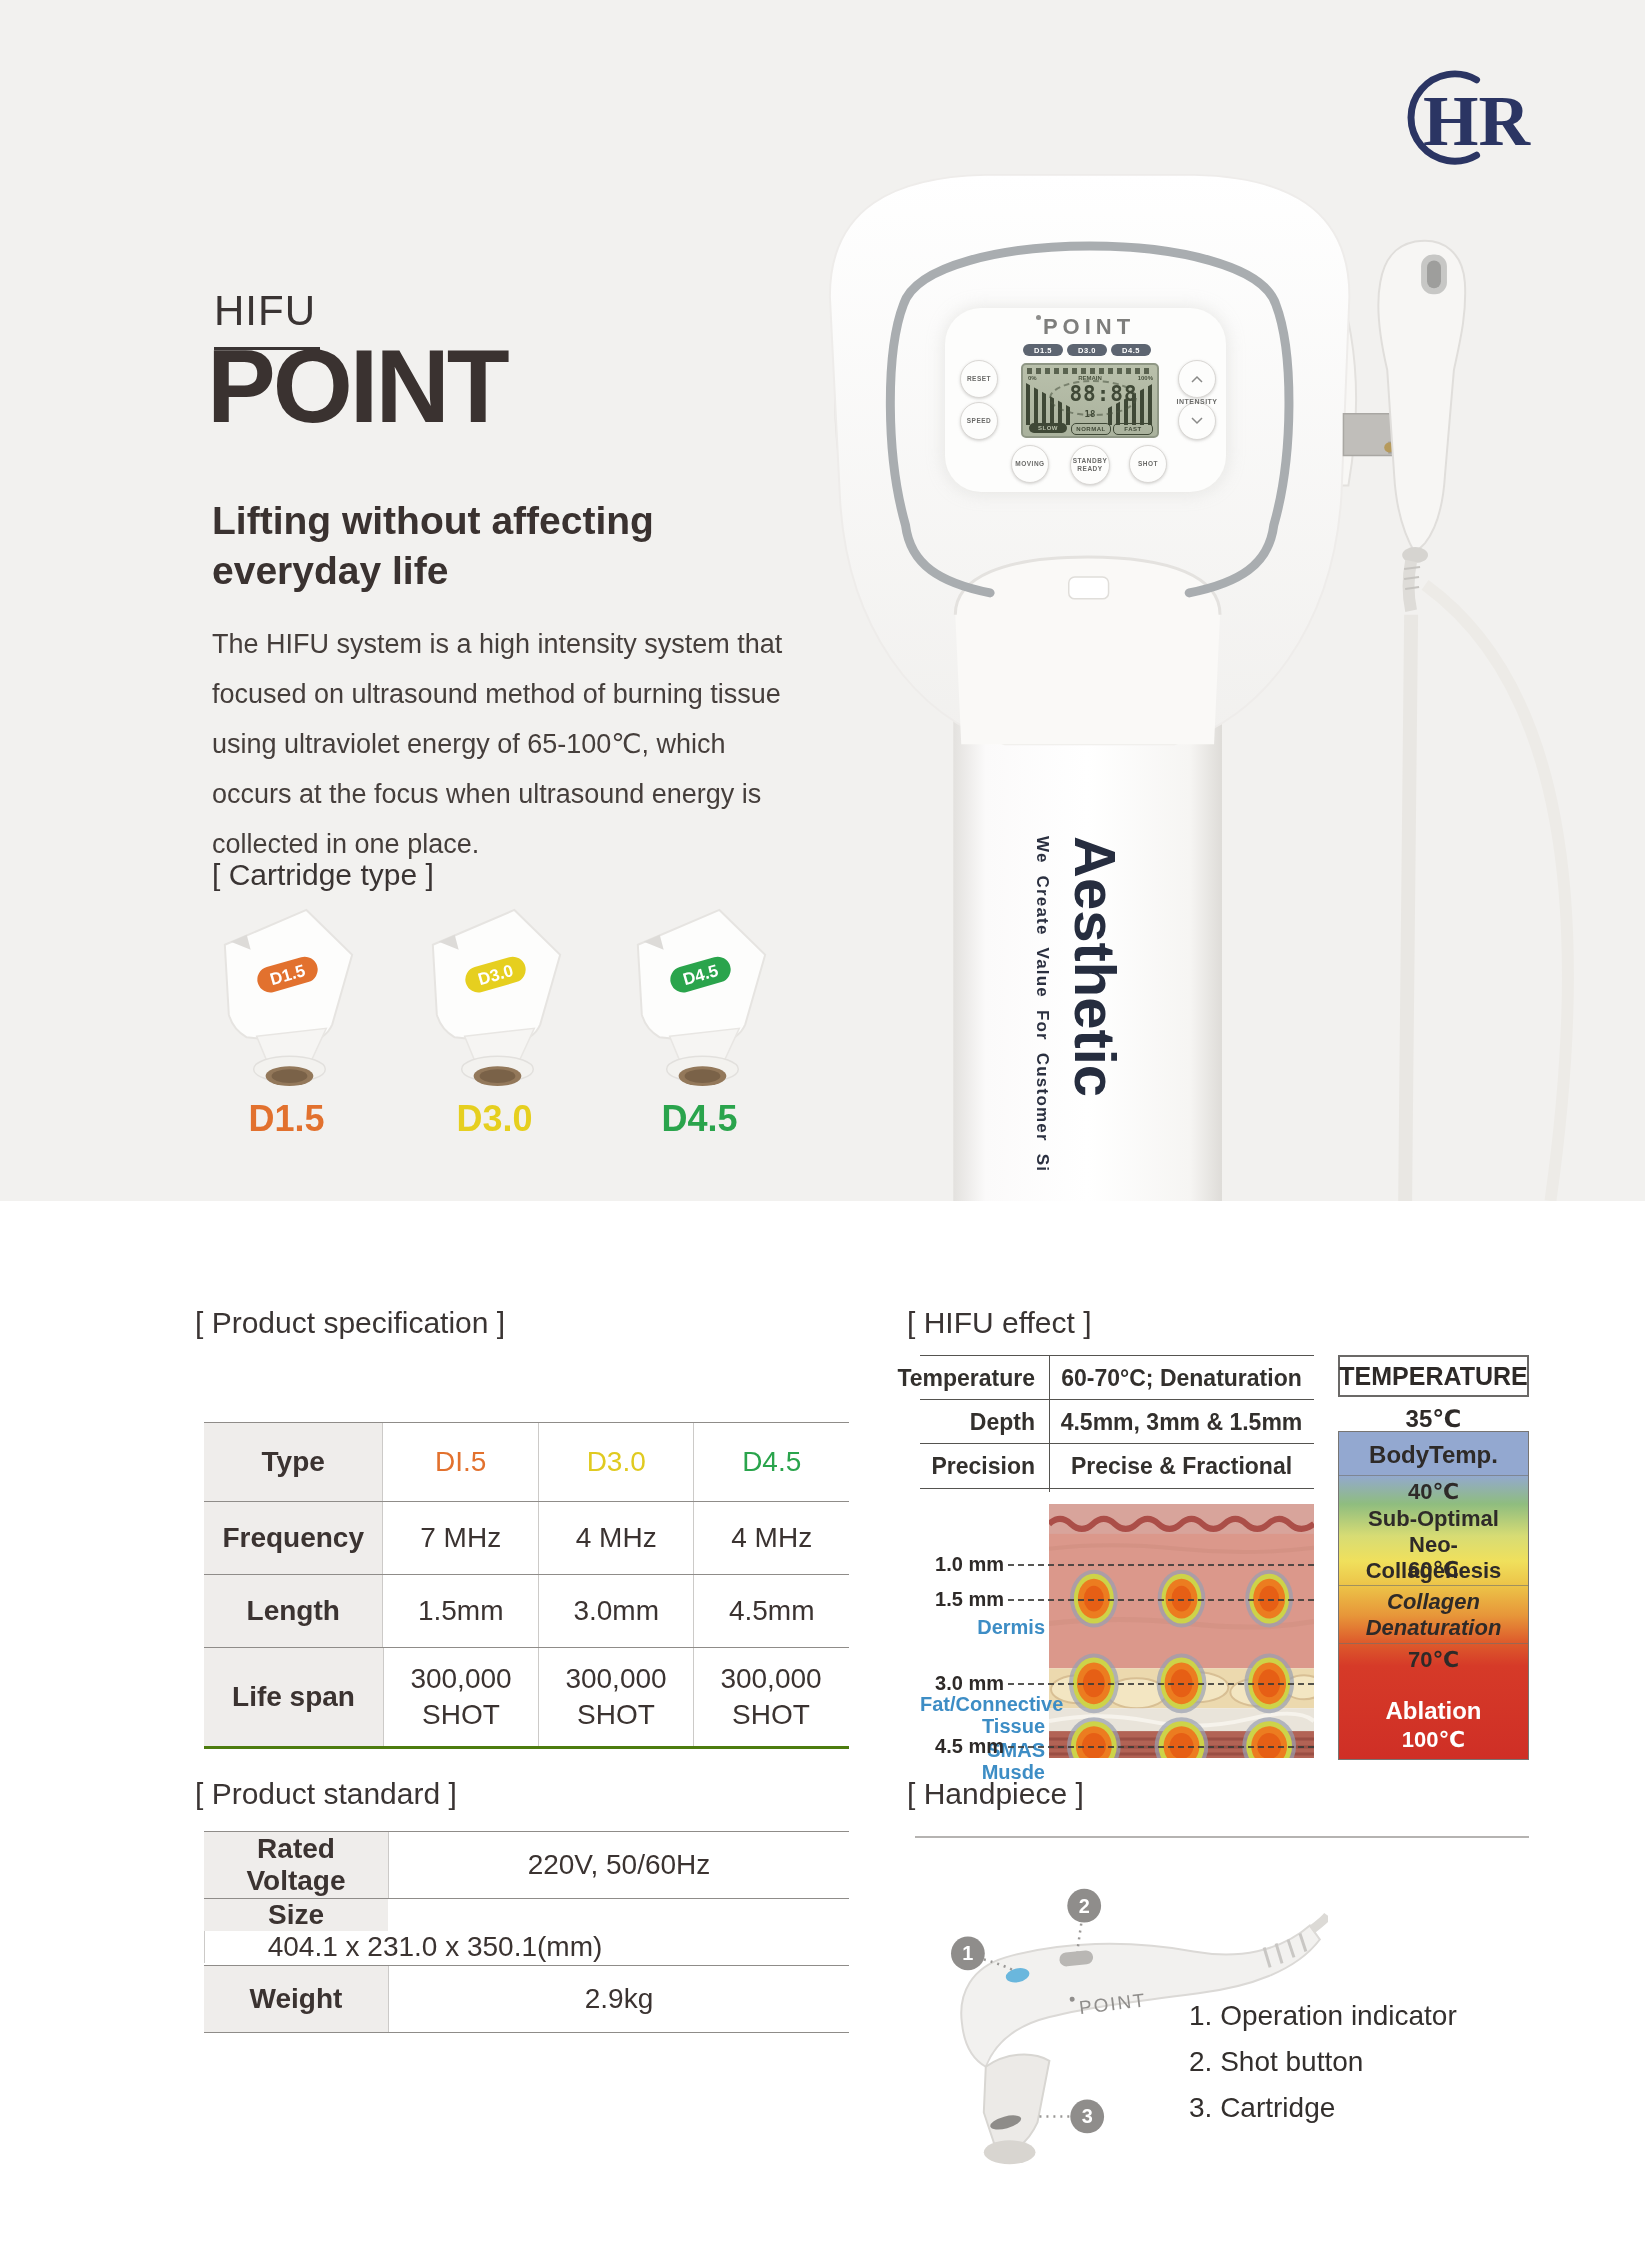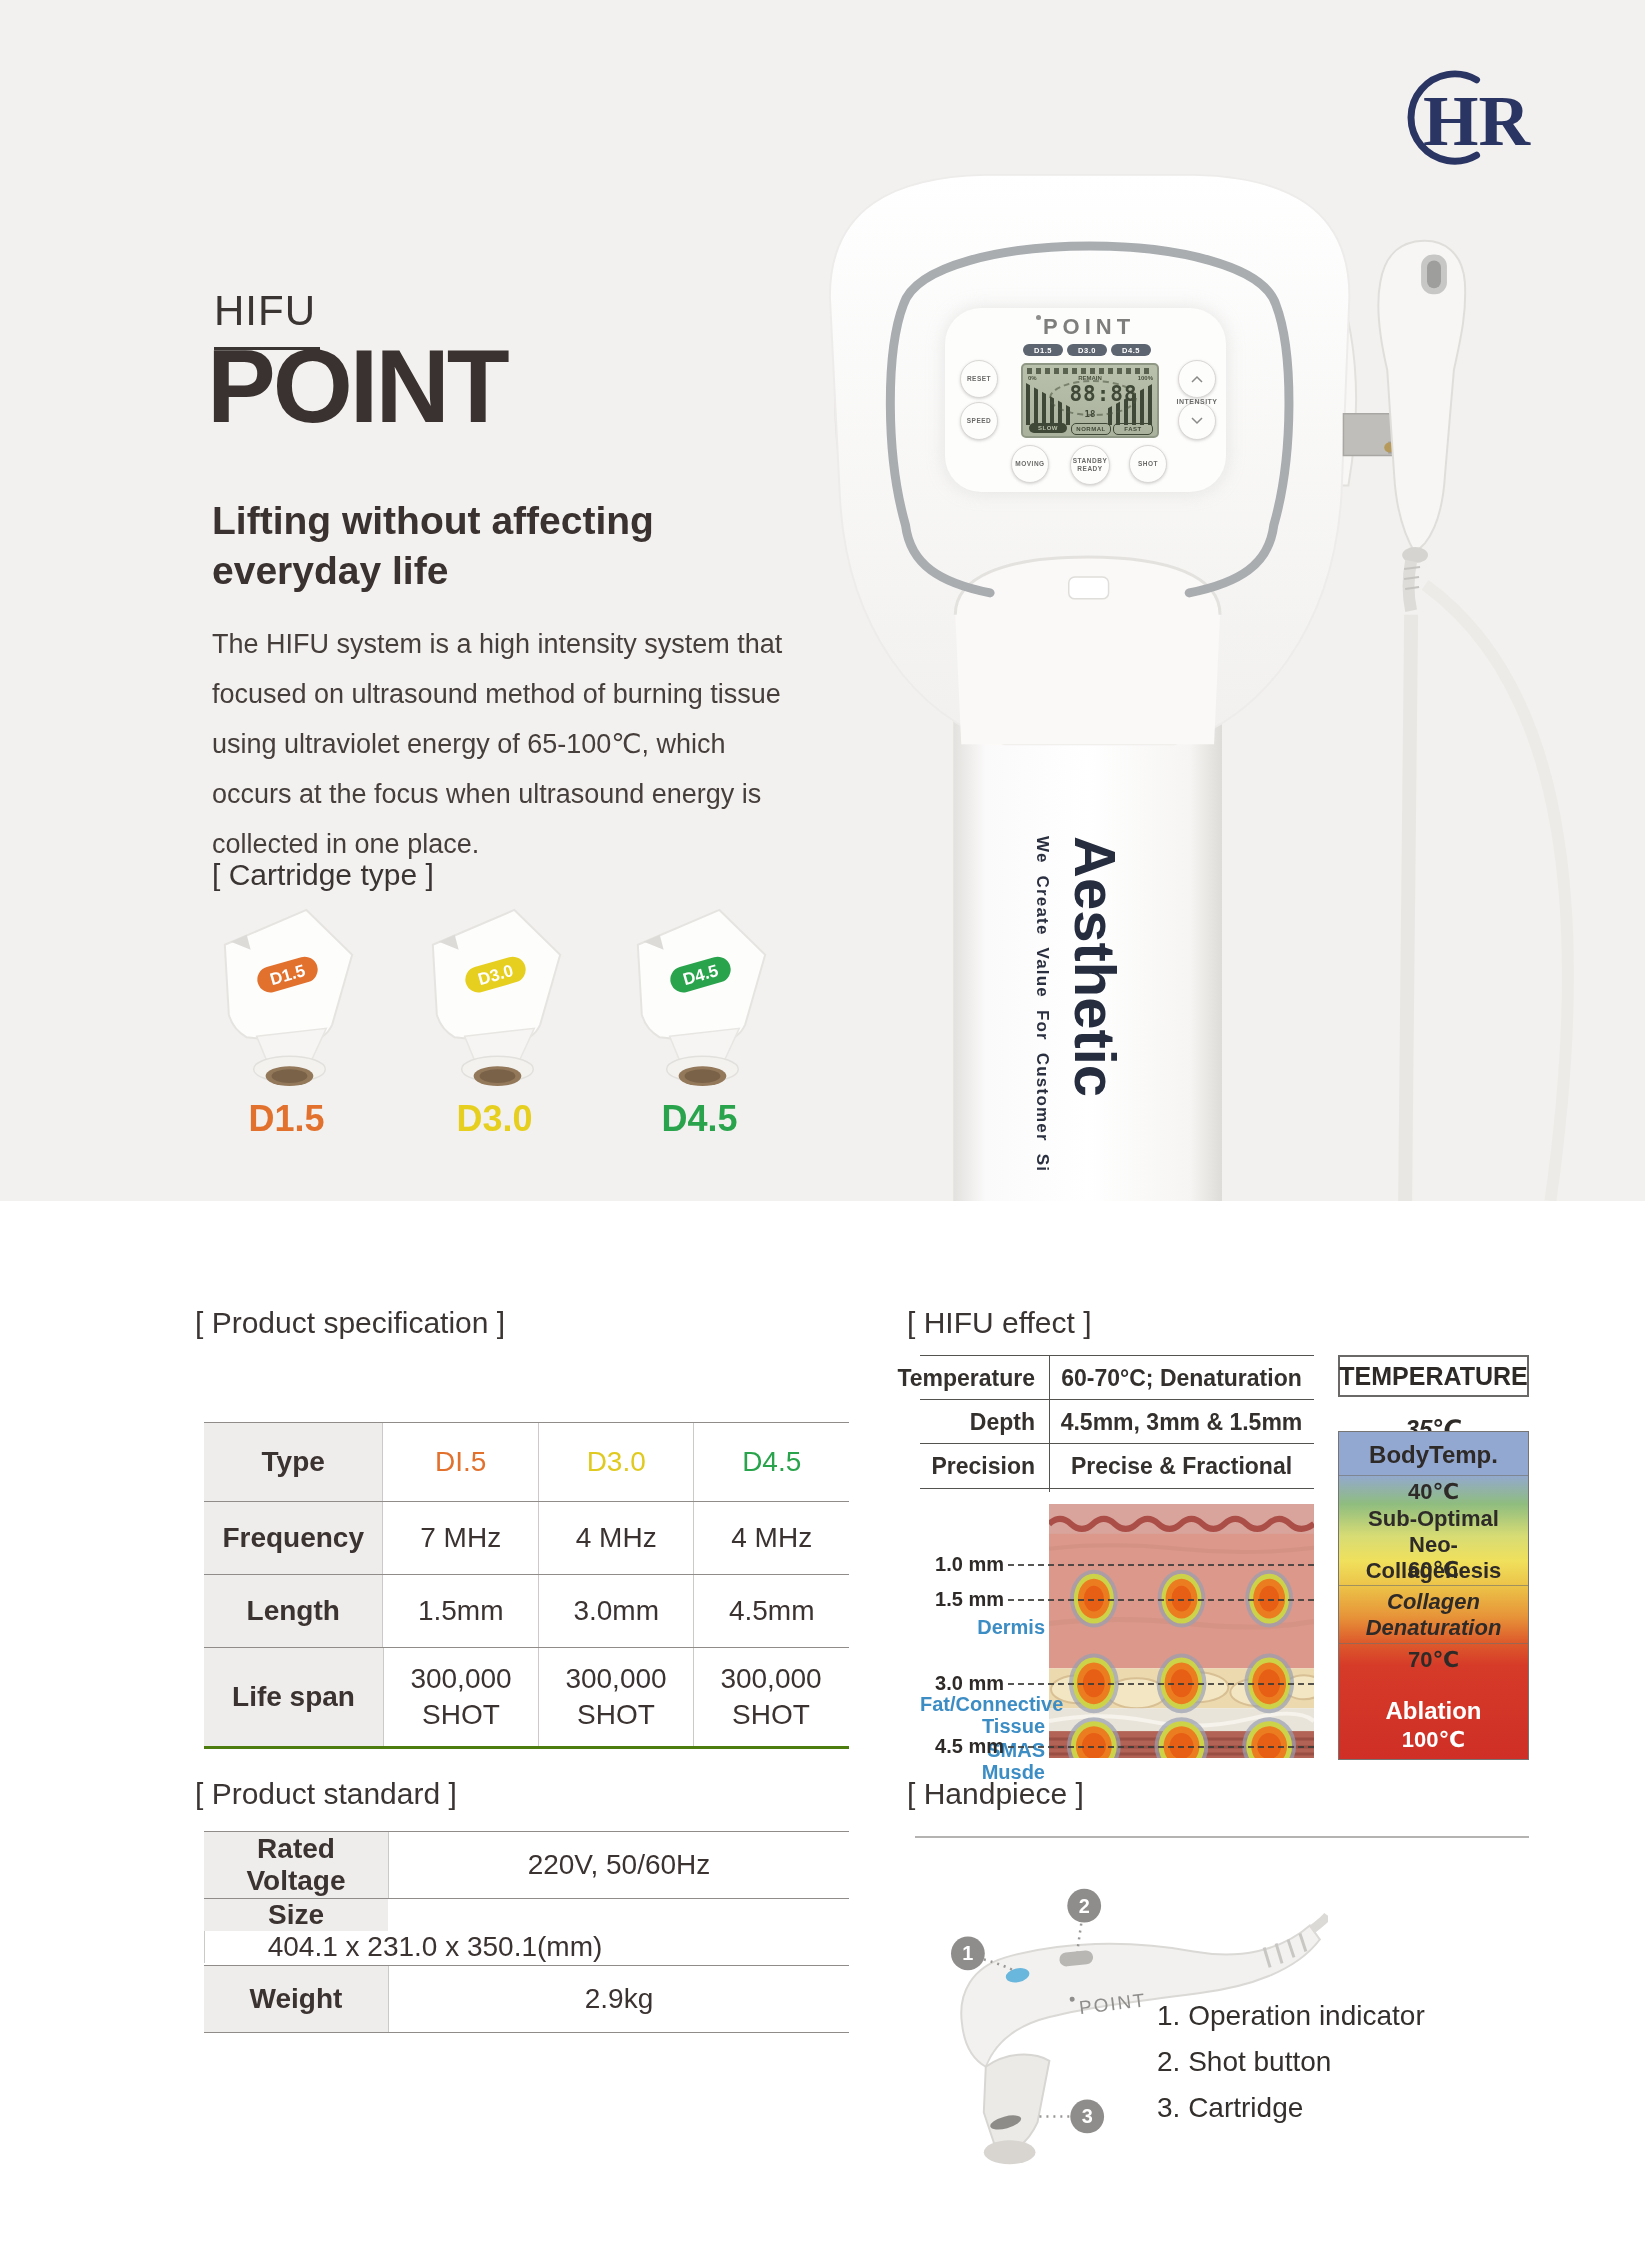--- a/index.html
+++ b/index.html
@@ -66,28 +66,28 @@
   .info-label{width:129px;display:flex;align-items:center;justify-content:flex-end;padding-right:14px;
       font-size:23px;font-weight:bold;color:#33302d;box-sizing:border-box;}
   .info-value{flex:1;display:flex;align-items:center;justify-content:center;font-size:23px;font-weight:bold;color:#33302d;}
   .info-vline{position:absolute;left:129px;top:0;height:137px;width:0;border-left:1.5px solid #555350;}
   .depth-label{position:absolute;font-size:20px;font-weight:bold;color:#2e2a28;text-align:right;width:84px;left:0;}
   .layer-label{position:absolute;font-size:20px;font-weight:bold;color:#3d8dc5;text-align:right;width:125px;left:0;line-height:22px;}
   .depth-line{position:absolute;left:88px;width:306px;height:0;border-top:2px dashed #3a3a38;opacity:.85;}
   .temp-scale{position:absolute;left:418px;top:0;width:191px;}
   .temp-header{border:2px solid #6b6967;background:#fff;height:38px;display:flex;align-items:center;justify-content:center;
       font-size:25px;font-weight:bold;color:#2e2a28;}
-  .temp-35{text-align:center;font-size:24px;font-weight:bold;color:#2e2a28;margin-top:18px;font-style:italic;}
+  .temp-35{text-align:center;font-size:24px;font-weight:bold;color:#2e2a28;margin-top:8px;}
   .temp-bar{position:absolute;left:0;top:76px;width:189px;height:327px;border:1px solid #777573;
       background:linear-gradient(180deg,#93a8d0 0px,#93a8d0 43px,#8fbd7f 72px,#d7dc74 104px,#f0e05c 129px,
       #ecc348 154px,#e79539 184px,#de5e2c 209px,#d63a28 234px,#cf2f26 327px);}
   .temp-div{position:absolute;left:0;width:100%;height:0;border-top:1px solid #6f6f6d;opacity:.6;}
   .temp-text{position:absolute;left:0;width:100%;text-align:center;font-weight:bold;color:#2e2a28;}
 
-  .legend-line{font-size:28px;color:#332f2d;line-height:46px;}
+  .legend-line{font-size:28px;color:#332f2d;line-height:46px;margin-left:32px;}
   .hrule{position:absolute;height:0;border-top:2px solid #b5b3b1;}
 </style>
 </head>
 <body>
 
 <div class="page">
 
   <div class="top-section">
 
     <div class="abs" style="left:1385px;top:66px;width:199px;height:109px;">

